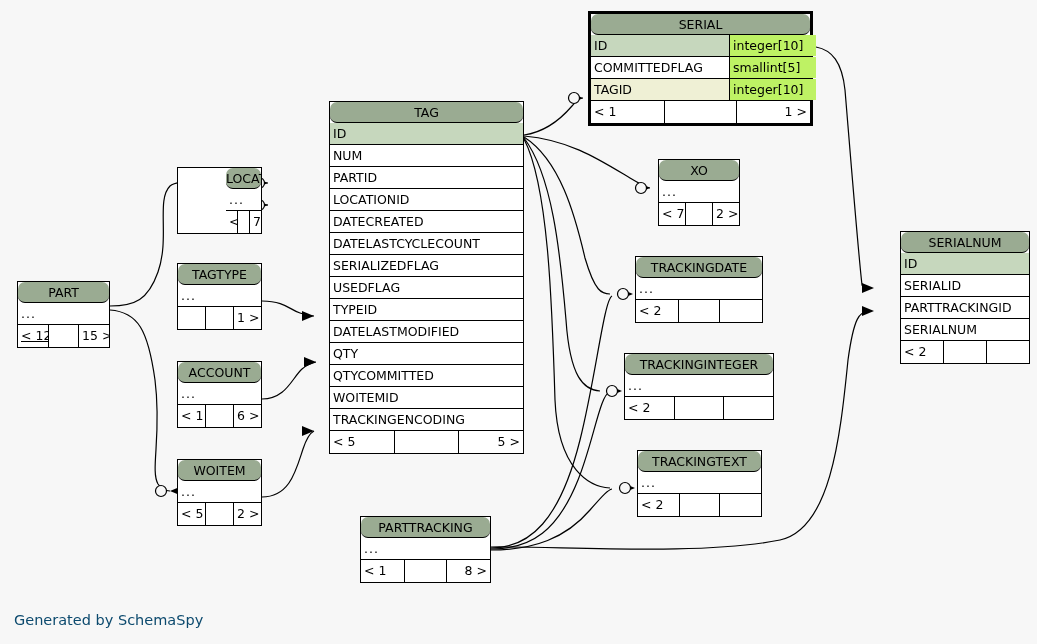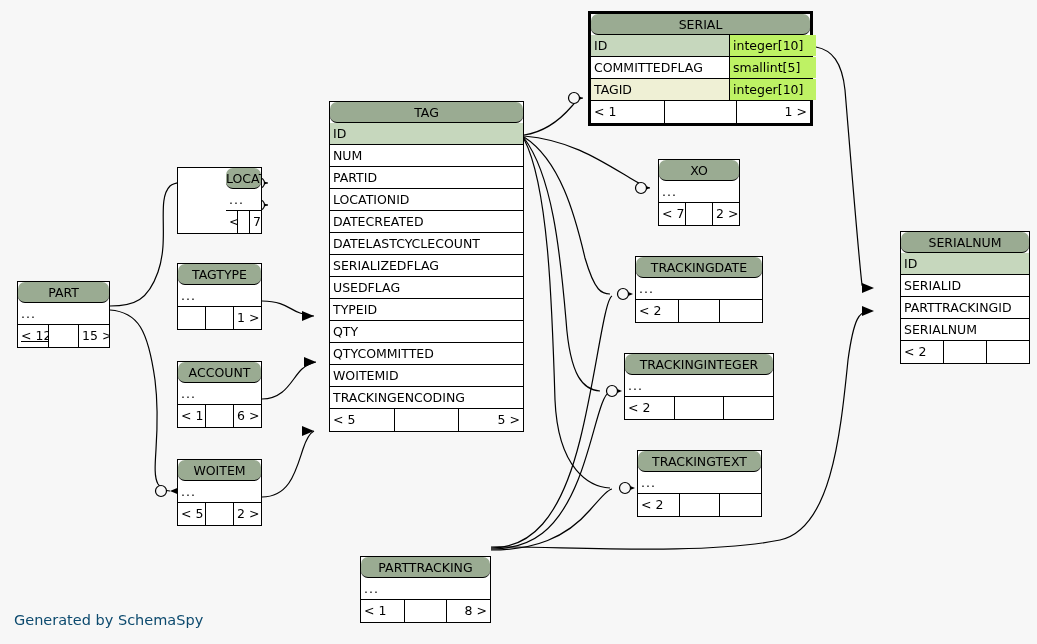--- a/index.html
+++ b/index.html
@@ -177,20 +177,21 @@
         <div class="thead">TAG</div>
         <div class="row pk"><span>ID</span></div>
         <div class="row"><span>NUM</span></div>
         <div class="row"><span>PARTID</span></div>
         <div class="row"><span>LOCATIONID</span></div>
         <div class="row"><span>DATECREATED</span></div>
         <div class="row"><span>DATELASTCYCLECOUNT</span></div>
         <div class="row"><span>SERIALIZEDFLAG</span></div>
         <div class="row"><span>USEDFLAG</span></div>
         <div class="row"><span>TYPEID</span></div>
+        <div class="row"><span>DATELASTMODIFIED</span></div>
         <div class="row"><span>QTY</span></div>
         <div class="row"><span>QTYCOMMITTED</span></div>
         <div class="row"><span>WOITEMID</span></div>
         <div class="row"><span>TRACKINGENCODING</span></div>
         <div class="foot">
           <div class="c left" style="width: 64px;">&lt; 5</div>
           <div class="c mid" style="width: 65px;"></div>
           <div class="c right" style="width: 64px;">5 &gt;</div>
         </div>
       </div>
@@ -280,21 +281,21 @@
       </div>
       <div class="tbl" style="left: 637px; top: 450px; width: 125px;">
         <div class="thead">TRACKINGTEXT</div>
         <div class="row dots"><span>...</span></div>
         <div class="foot">
           <div class="c left" style="width: 41px;">&lt; 2</div>
           <div class="c mid" style="width: 41px;"></div>
           <div class="c right" style="width: 41px;"></div>
         </div>
       </div>
-      <div class="tbl" style="left: 360px; top: 516px; width: 131px; margin-top: 40px;">
+      <div class="tbl" style="left: 360px; top: 516px; width: 131px;">
         <div class="thead">PARTTRACKING</div>
         <div class="row dots"><span>...</span></div>
         <div class="foot">
           <div class="c left" style="width: 43px;">&lt; 1</div>
           <div class="c mid" style="width: 43px;"></div>
           <div class="c right" style="width: 43px;">8 &gt;</div>
         </div>
       </div>
     </div>
 

